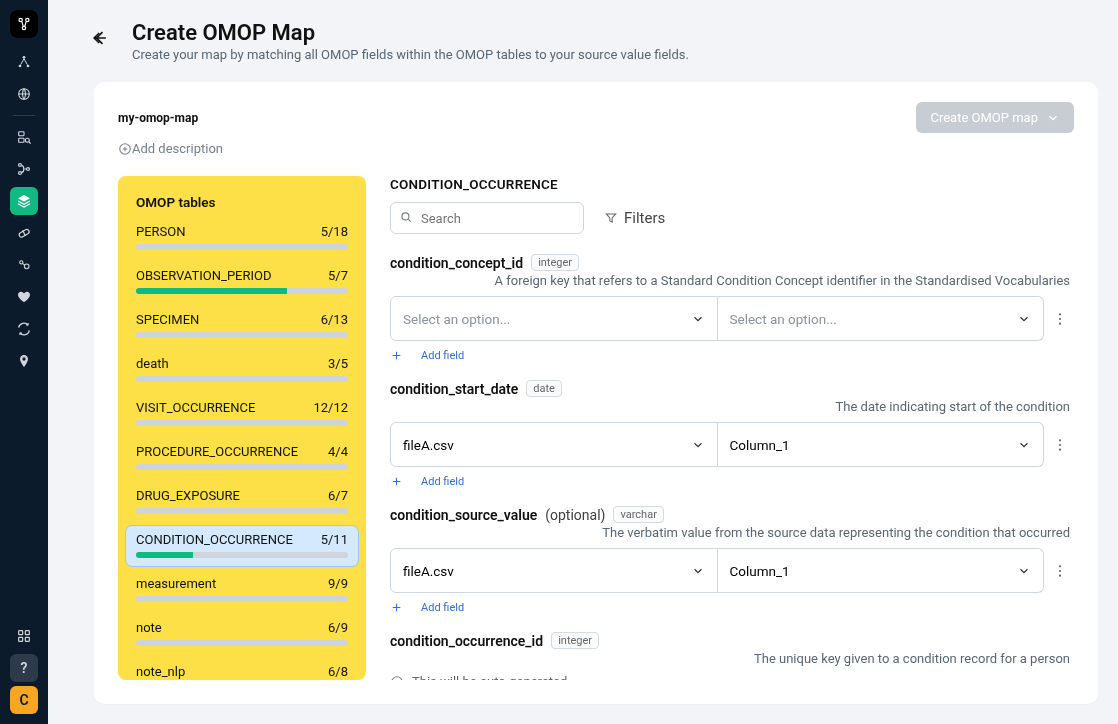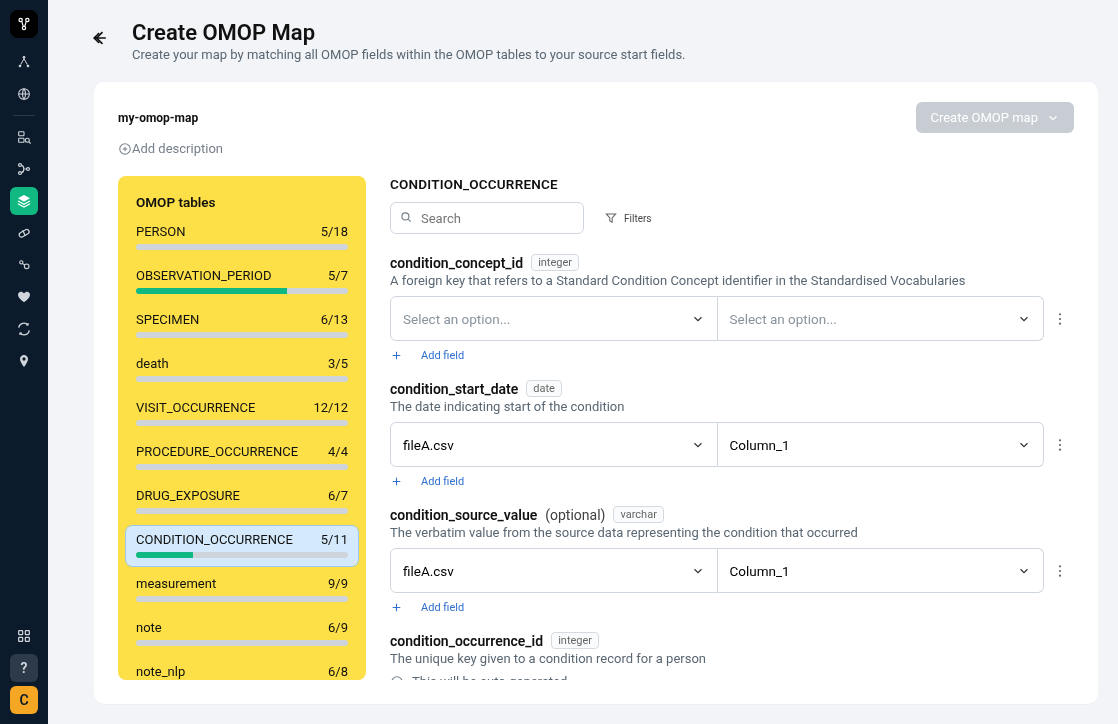--- a/index.html
+++ b/index.html
@@ -40,29 +40,29 @@
   .tbl-fill { height:100%; background:#10b981; }
 
   
   .detail { flex:1; overflow:auto; padding-right:4px;}
   .detail::-webkit-scrollbar{width:0}
   .detail h3 { font-size:13.5px; font-weight:600; letter-spacing:0.2px; color:#111; margin-bottom:10px;}
   .detail-tools { display:flex; align-items:center; gap:20px; margin-bottom:20px;}
   .search { position:relative; width:194px;}
   .search input { width:100%; height:32px; border:1px solid #d0d6dd; border-radius:6px; padding:0 10px 0 30px; font-size:13px; color:#333;}
   .search svg { position:absolute; left:9px; top:8px; width:14px; height:14px; color:#76808b;}
-  .filters { display:flex; align-items:center; gap:6px; font-size:10px; color:#444; cursor:pointer;}
+  .filters { display:flex; align-items:center; gap:6px; font-size:15px; color:#444; cursor:pointer;}
   .filters svg { width:14px; height:14px; color:#666;}
 
   .field { margin-bottom:18px;}
   .field-hdr { display:flex; align-items:center; gap:8px; margin-bottom:2px;}
   .field-hdr .name { font-size:14px; font-weight:600; color:#111;}
   .field-hdr .opt { font-size:14px; font-weight:400; color:#404040;}
   .badge { font-size:11px; color:#666; border:1px solid #d5dae0; border-radius:4px; padding:1px 6px; background:#fafbfc;}
-  .field-desc { font-size:13px; color:#5a6773; margin-bottom:8px;}
+  .field-desc { font-size:13px; color:#5a6773; margin-bottom:8px;text-align:right;}
   .autogen { display:flex; align-items:center; gap:8px; font-size:13px; color:#5a6773;}
   .autogen svg{width:14px;height:14px;color:#76808b;}
 
   .selects { display:flex; align-items:center; gap:0;}
   .sel { flex:1; height:45px; border:1px solid #d0d6dd; display:flex; align-items:center; justify-content:space-between; padding:0 12px; font-size:13.5px; background:#fff; cursor:pointer;}
   .sel.left  { border-radius:6px 0 0 6px;}
   .sel.right { border-radius:0 6px 6px 0; border-left:none;}
   .sel .placeholder { color:#8a939d;}
   .sel svg { width:14px; height:14px; color:#333;}
   .more { width:20px; display:flex; align-items:center; justify-content:center; color:#666; cursor:pointer; margin-left:6px;}
@@ -172,21 +172,21 @@
       <svg viewBox="0 0 24 24" width="20" height="20" fill="none" stroke="currentColor" stroke-width="2">
           <path d="M15 5 L8 12 L15 19"></path>
           <path d="M8 12 H20" stroke-width="0"></path>
         </svg>
       <svg viewBox="0 0 24 24" width="20" height="20" style="margin-left:-20px" fill="none" stroke="currentColor" stroke-width="2">
           <path d="M19 12 H6 M11 6 L5 12 L11 18"></path>
         </svg>
     </div>
     <div>
       <h1>Create OMOP Map</h1>
-      <p>Create your map by matching all OMOP fields within the OMOP tables to your source start fields.</p>
+      <p>Create your map by matching all OMOP fields within the OMOP tables to your source value fields.</p>
     </div>
   </div>
 
   <div class="card">
     <div class="card-hdr">
       <h2>my-omop-map</h2>
       <button class="create-btn">
         <span>Create  OMOP map</span>
         <svg viewBox="0 0 24 24" width="14" height="14" fill="none" stroke="currentColor" stroke-width="2">
             <path d="M6 9 L12 15 L18 9"></path>

